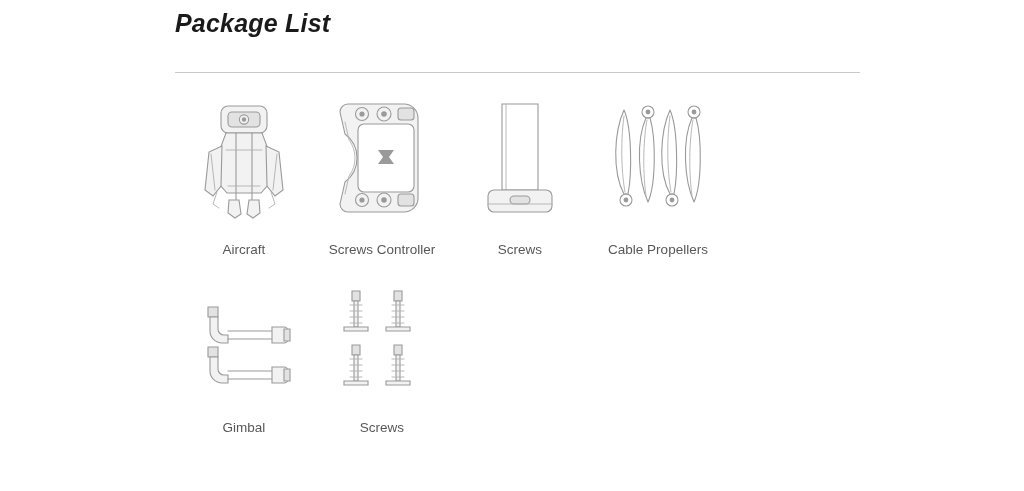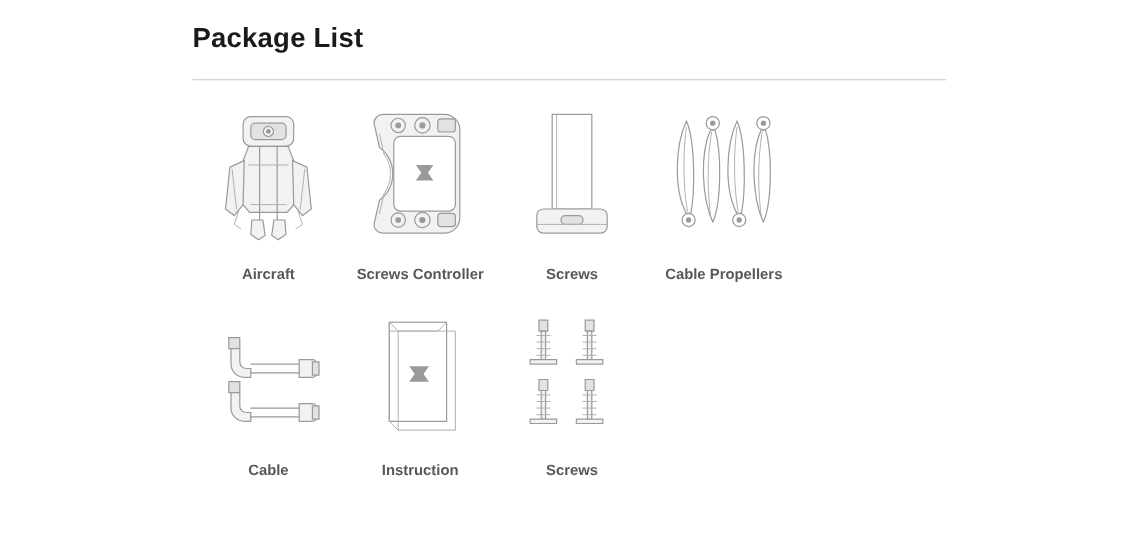--- a/index.html
+++ b/index.html
@@ -14,25 +14,26 @@
   #page {
     position: relative;
     width: 1024px;
     height: 491px;
     background: #ffffff;
     overflow: hidden;
   }
   #title {
     position: absolute;
     left: 175px;
-    top: 21px;
+    top: 9px;
     font-size: 25px;
     font-weight: bold;
     color: #1a1a1a;
     letter-spacing: 0.2px;
+    font-style: italic;
   }
   #divider {
     position: absolute;
     left: 175px;
     top: 72px;
     width: 685px;
     height: 1px;
     background: #c9c9c9;
   }
   #grid {
@@ -57,21 +58,20 @@
     display: flex;
     align-items: center;
     justify-content: center;
   }
   .caption {
     margin-top: 14px;
     font-size: 13.5px;
     color: #585858;
     text-align: right;
     white-space: nowrap;
-    font-weight: bold;
   }
   .row2 .art { height: 125px; }
   .row2 { margin-top: 24px; }
   svg { display: block; overflow: visible; }
   .ln { fill: none; stroke: #9a9a9a; stroke-width: 1.1; stroke-linecap: round; stroke-linejoin: round; }
   .ln-thin { fill: none; stroke: #b0b0b0; stroke-width: 0.9; stroke-linecap: round; stroke-linejoin: round; }
   .fl-light { fill: #f2f2f2; stroke: #9a9a9a; stroke-width: 1.1; }
   .fl-mid { fill: #e2e2e2; stroke: #9a9a9a; stroke-width: 1.1; }
   .fl-dark { fill: #9a9a9a; stroke: none; }
   .fl-white { fill: #ffffff; stroke: #9a9a9a; stroke-width: 1.1; }
@@ -207,35 +207,23 @@
             <path class="fl-mid" d="M100 48 h6 v12 h-6 z"></path>
 
             <path class="fl-mid" d="M24 66 h10 v10 h-10 z"></path>
             <path class="fl-light" d="M26 76 h8 v12 a6 6 0 0 0 6 6 h4 v8 h-6 a12 12 0 0 1 -12 -12 z"></path>
             <path class="ln" d="M44 90 h44"></path>
             <path class="ln" d="M44 98 h44"></path>
             <path class="fl-light" d="M88 86 h12 a4 4 0 0 1 4 4 v8 a4 4 0 0 1 -4 4 h-12 z"></path>
             <path class="fl-mid" d="M100 88 h6 v12 h-6 z"></path>
           </svg>
         </div>
-        <div class="caption">Cable</div>
-      </div>
-
-      <div class="cell">
-        <div class="art">
-          <svg width="120" height="125" viewBox="0 0 120 125">
-            <path class="fl-white" d="M32 12 h52 v90 h-52 z"></path>
-            <path class="ln-thin" d="M32 12 l8 8 v90 l-8 -8 z"></path>
-            <path class="ln-thin" d="M32 12 h52 l-8 8 h-44"></path>
-            <path class="ln-thin" d="M40 20 h52 v90 h-52"></path>
-            <path class="fl-dark" d="M50 52 h18 l-5 7 5 7 h-18 l5 -7 z"></path>
-          </svg>
-        </div>
-        <div class="caption">Instruction</div>
-      </div>
+        <div class="caption">Gimbal</div>
+      </div>
+
 
       <div class="cell">
         <div class="art">
           <svg width="120" height="125" viewBox="0 0 120 125">
 
             <g>
               <path class="fl-mid" d="M30 10 h8 v10 h-8 z"></path>
               <path class="fl-light" d="M32 20 h4 v26 h-4 z"></path>
               <path class="fl-light" d="M22 46 h24 v4 h-24 z"></path>
               <path class="ln-thin" d="M28 24 h12 M28 30 h12 M28 36 h12 M28 42 h12"></path>

